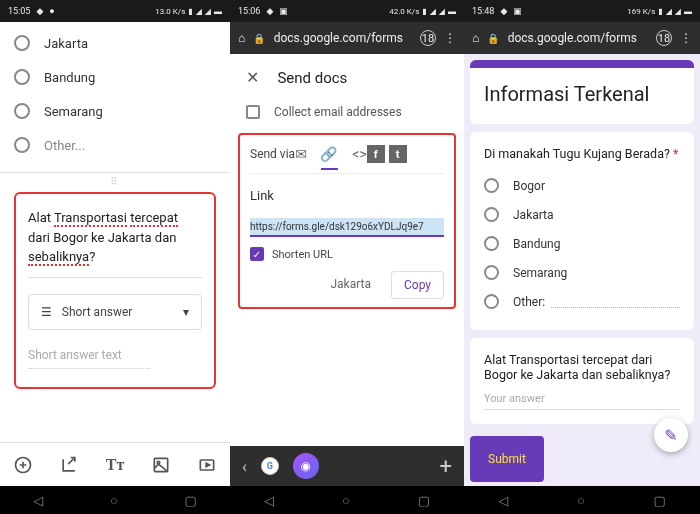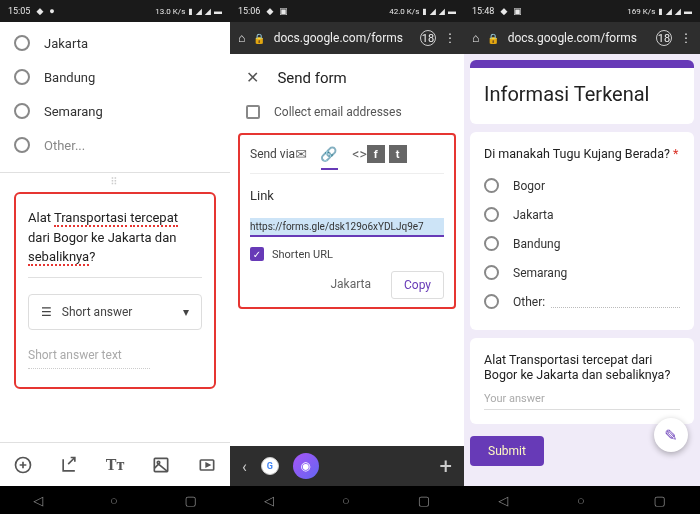--- a/index.html
+++ b/index.html
@@ -60,21 +60,21 @@
 .form-header{background:#fff;border-radius:6px;border-top:8px solid #673ab7;padding:14px 14px 12px;margin-bottom:8px}
 .form-title{font-size:20px;color:#222;margin-bottom:6px}
 .required{color:#d93025;font-size:11px}
 .card{background:#fff;border-radius:6px;padding:14px;margin-bottom:8px}
 .card-q{font-size:12.5px;color:#222;margin-bottom:10px}
 .star{color:#d93025}
 .card .radio-item{padding:7px 0;font-size:12px}
 .card .radio-circle{width:15px;height:15px;border-width:2px}
 .other-line{flex:1;border-bottom:1px dotted #bbb;margin-left:6px;height:12px}
 .answer-input{color:#aaa;font-size:11px;border-bottom:1px solid #ddd;padding-bottom:4px;margin-top:8px}
-.submit{background:#673ab7;color:#fef9c3;font-size:12px;padding:8px 18px;border-radius:4px;display:inline-block;margin-top:4px}
+.submit{background:#673ab7;color:#fde047;font-size:12px;padding:16px 18px;border-radius:4px;display:inline-block;margin-top:4px}
 .fab{position:absolute;bottom:62px;right:12px;width:34px;height:34px;background:#fff;border-radius:50%;box-shadow:0 2px 6px rgba(0,0,0,0.3);display:flex;align-items:center;justify-content:center;color:#673ab7;font-size:16px}
 svg{display:block}
 </style>
 </head>
 <body>
 
 <div class="panel p1">
   <div class="statusbar">
     <div class="sb-left">
         <span>15:05</span>
@@ -173,21 +173,21 @@
   </div>
   <div class="urlbar">
     <span>⌂</span>
     <span class="lock">🔒</span>
     <span class="url">docs.google.com/forms</span>
     <span class="count">18</span>
     <span>⋮</span>
   </div>
   <div class="send-header">
     <span class="close-x">✕</span>
-    <span>Send form</span>
+    <span>Send docs</span>
   </div>
   <div class="collect">
     <span class="collect-box"></span>
     <span>Collect email addresses</span>
   </div>
   <div class="red-box">
     <div class="sendvia">
       <span class="sendvia-label">Send via</span>
       <div class="sendvia-icons">
         <span class="sv-icon">✉</span>

